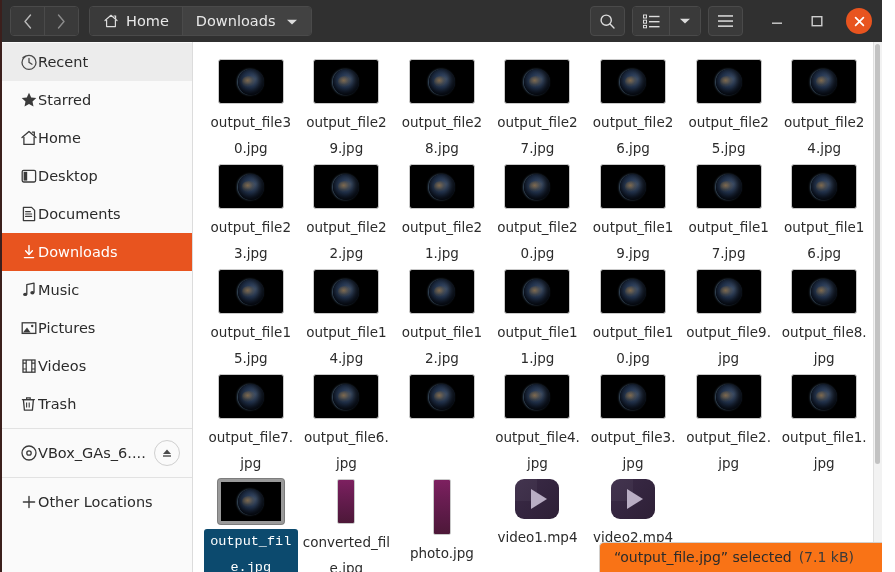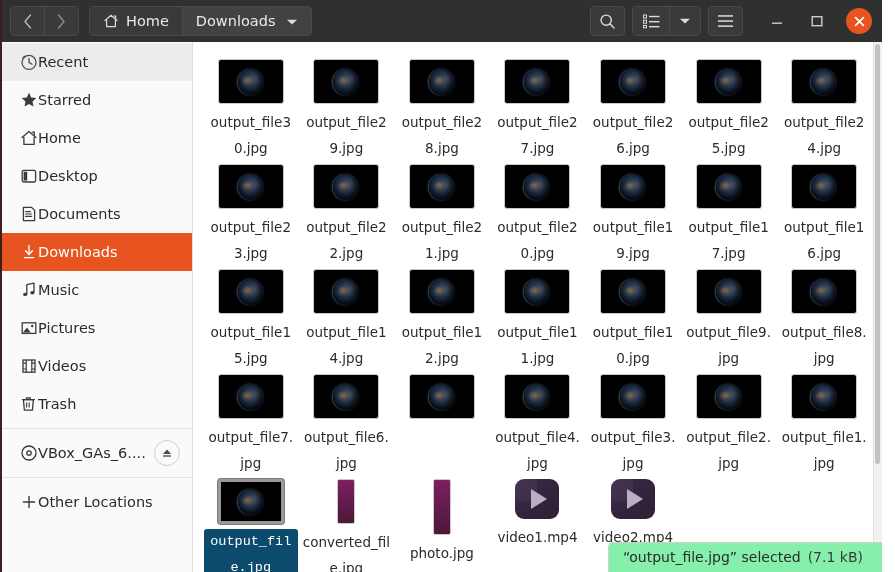--- a/index.html
+++ b/index.html
@@ -163,23 +163,23 @@
     border-left:1px solid #e0e0e0;box-sizing:border-box;
   }
   .vthumb{
     position:absolute;right:2px;top:2px;width:5px;height:420px;
     background:#c2c2c2;border-radius:3px;
   }
 
   
   .statusbar{
     position:absolute;right:0px;bottom:0px;
-    background:#86efac;border:1px solid #d2cfcc;
+    background:#f97316;border:1px solid #d2cfcc;
     border-right:none;border-bottom:none;border-top-left-radius:5px;
-    padding:6px 19px 7px 14px;
+    padding:6px 28px 7px 14px;
     font-size:14px;color:#2b2b2b;white-space:nowrap;
     display:flex;align-items:baseline;gap:7px;
   }
   .statusbar .sz{color:#3a3a3a;}
 </style>
 </head>
 <body>
 
 <div class="window">
 

